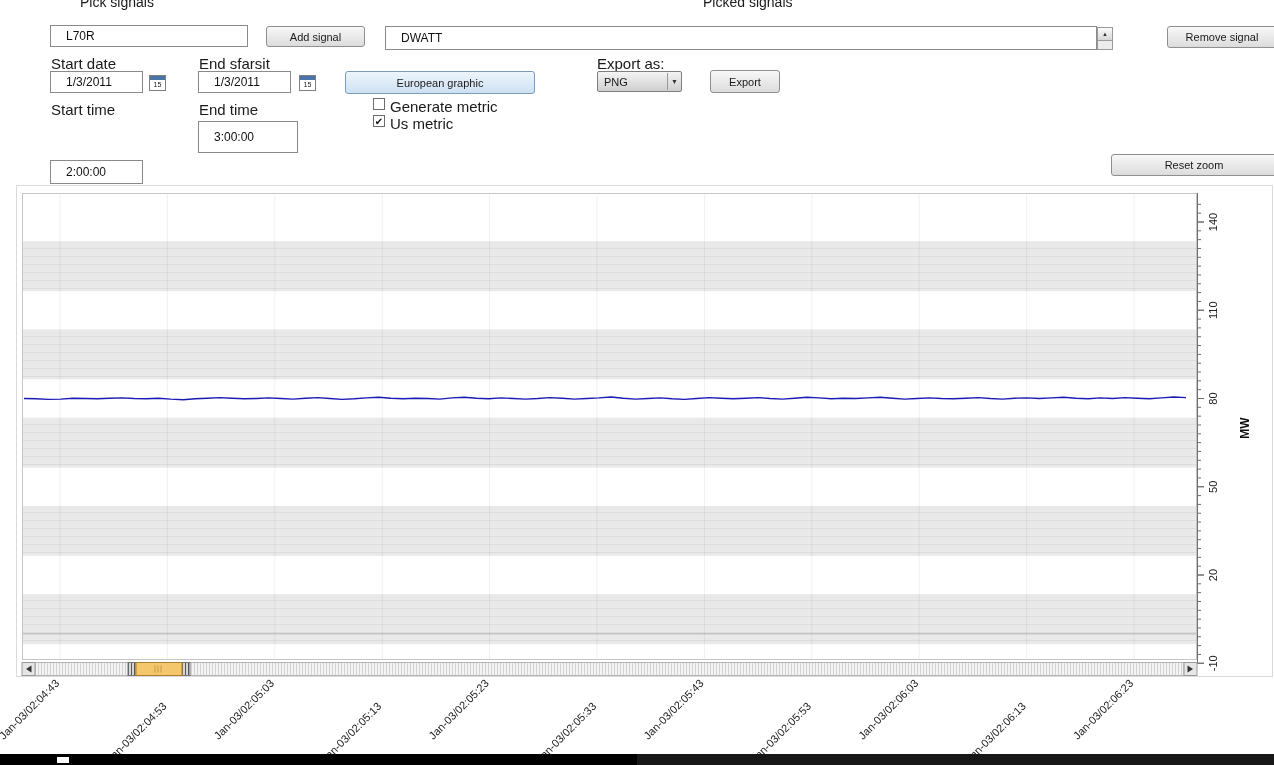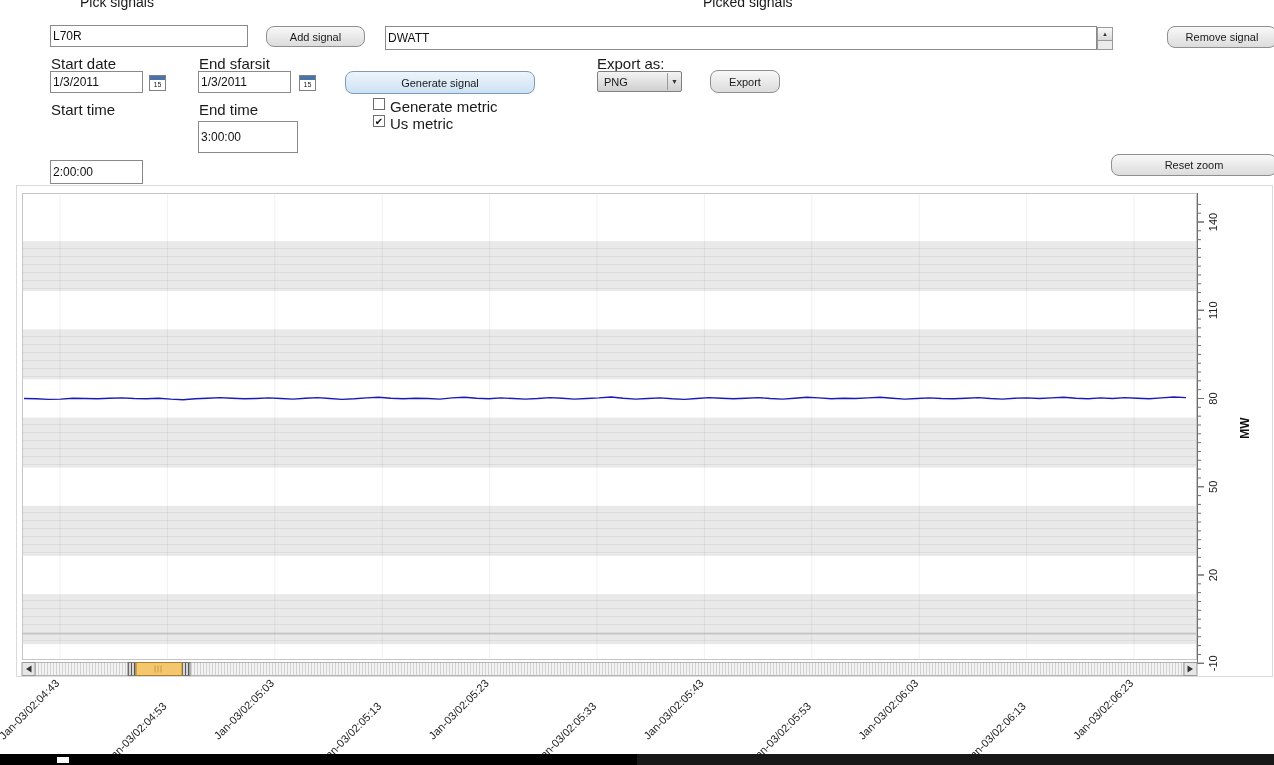--- a/index.html
+++ b/index.html
@@ -4,25 +4,25 @@
 <style>
   html,body{margin:0;padding:0;}
   body{
     width:1274px;height:765px;overflow:hidden;position:relative;
     background:#ffffff;font-family:"Liberation Sans",sans-serif;color:#1a1a1a;
   }
   .h{position:absolute;font-size:14px;color:#1a1a1a;white-space:nowrap;}
   .lbl{position:absolute;font-size:15px;color:#1a1a1a;white-space:nowrap;}
   .inp{
     position:absolute;box-sizing:border-box;border:1px solid #8a8a8a;background:#fff;
-    font:12px "Liberation Sans",sans-serif;padding:1px 2px;color:#111;outline:none;
+    font:12px "Liberation Sans",sans-serif;padding:1px 15px;color:#111;outline:none;
   }
   .btn{
     position:absolute;box-sizing:border-box;display:flex;align-items:center;justify-content:center;
-    font:11px "Liberation Sans",sans-serif;color:#1a1a1a;border:1px solid #8f8f8f;border-radius:8px;
+    font:11px "Liberation Sans",sans-serif;color:#1a1a1a;border:1px solid #8f8f8f;border-radius:3px;
     background:linear-gradient(#f8f8f8,#dcdcdc);cursor:pointer;white-space:nowrap;
   }
   .btn.blue{background:linear-gradient(#eef5fc,#cde1f3);border-color:#7b9cbc;}
   .select{
     position:absolute;box-sizing:border-box;display:flex;align-items:center;justify-content:space-between;
     font:11px "Liberation Sans",sans-serif;border:1px solid #7f7f7f;border-radius:2px;
     background:linear-gradient(#f4f4f4,#cfcfcf);padding:0 3px 0 6px;cursor:pointer;
   }
   .select .arr{font-size:7px;color:#333;border-left:1px solid #9a9a9a;padding-left:3px;margin-left:4px;line-height:17px;}
   .cb{
@@ -68,21 +68,21 @@
   <div class="num">15</div>
 </div>
 
 <div class="lbl" style="left:199px;top:55px">End sfarsit</div>
 <input class="inp" style="left: 198px; top: 71px; width: 93px; height: 22px;" value="1/3/2011">
 <div class="cal" style="left:299px;top:75px">
   <div class="bar"></div>
   <div class="num">15</div>
 </div>
 
-<div class="btn blue" style="left:345px;top:71px;width:190px;height:23px">Generate signal</div>
+<div class="btn blue" style="left:345px;top:71px;width:190px;height:23px">European graphic</div>
 
 <div class="lbl" style="left:597px;top:55px">Export as:</div>
 <div class="select" style="left:597px;top:71px;width:85px;height:21px">
   <span>PNG</span>
   <span class="arr">▼</span>
 </div>
 <div class="btn" style="left:710px;top:70px;width:70px;height:23px">Export</div>
 
 <div class="cb" style="left:373px;top:98px"></div>
 <div class="lbl" style="left:390px;top:98px">Generate metric</div>

